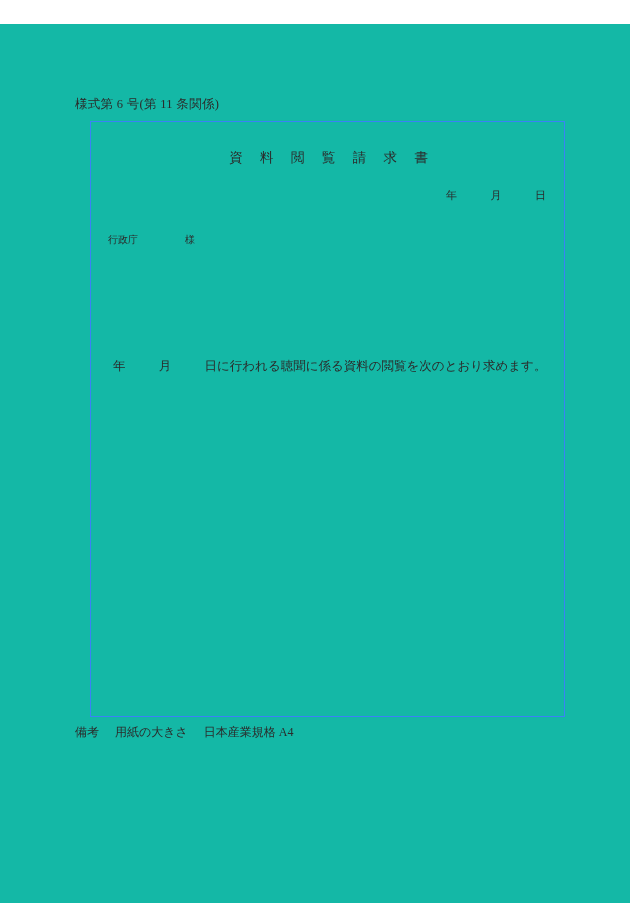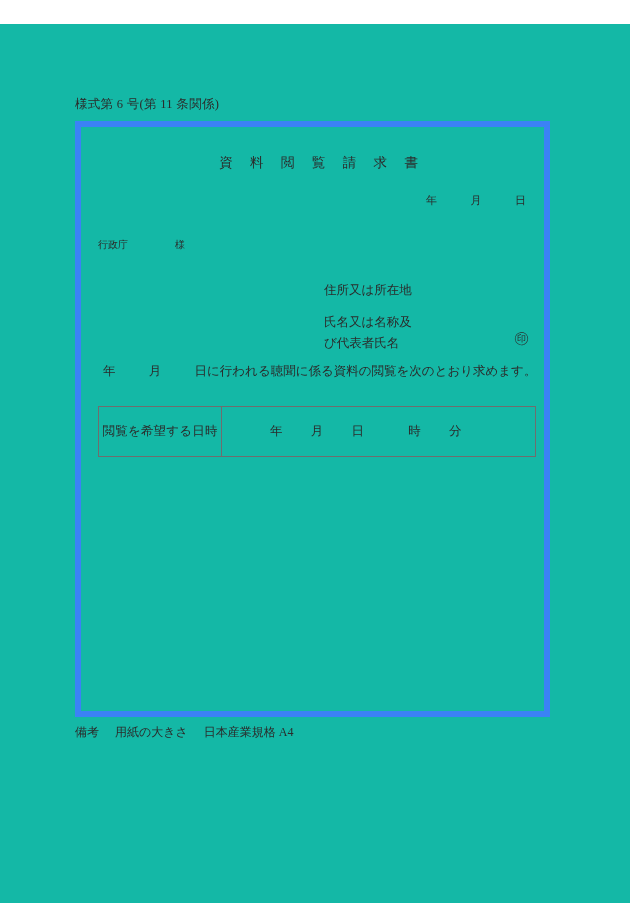--- a/index.html
+++ b/index.html
@@ -26,25 +26,25 @@
     left: 75px;
     top: 72px;
     font-size: 12.5px;
     letter-spacing: 0.3px;
     white-space: nowrap;
   }
 
   
   .frame {
     position: absolute;
-    left: 75px;
+    left: 90px;
     top: 97px;
     width: 475px;
     height: 596px;
-    border: 6px solid #3b82f6;
+    border: 1px solid #3b82f6;
     box-sizing: border-box;
     background: transparent;
   }
 
   
   .doc-title {
     position: absolute;
     left: 0;
     top: 27px;
     width: 475px;
@@ -175,57 +175,31 @@
       <span class="sp"></span>
       <span class="seg">日</span>
     </div>
 
     <div class="addressee">
       <span>行政庁</span>
       <span class="gap"></span>
       <span>様</span>
     </div>
 
-    <div class="applicant">
-      <div>住所又は所在地</div>
-      <div class="line2">氏名又は名称及</div>
-      <div class="seal-row">
-        <span>び代表者氏名</span>
-        <span class="seal">㊞</span>
-      </div>
-    </div>
 
     <div class="request-line">
       <span>年</span>
       <span class="sp"></span>
       <span>月</span>
       <span class="sp"></span>
       <span>日に行われる聴聞に係る資料の閲覧を次のとおり求めます。</span>
     </div>
 
     <table class="form-table">
       <tbody>
-      <tr class="row-3">
-        <td class="lbl-col">
-          <div class="cell-label tight">閲覧を希望する日時</div>
-        </td>
-        <td class="val-col">
-          <div class="datetime-value">
-            <span>年</span>
-            <span class="sp"></span>
-            <span>月</span>
-            <span class="sp"></span>
-            <span>日</span>
-            <span class="sp2"></span>
-            <span>時</span>
-            <span class="sp"></span>
-            <span>分</span>
-          </div>
-        </td>
-      </tr>
     </tbody>
       </table>
 
   </div>
 
   <div class="footnote">
     <span>備考</span>
     <span class="gap"></span>
     <span>用紙の大きさ</span>
     <span class="gap"></span>

